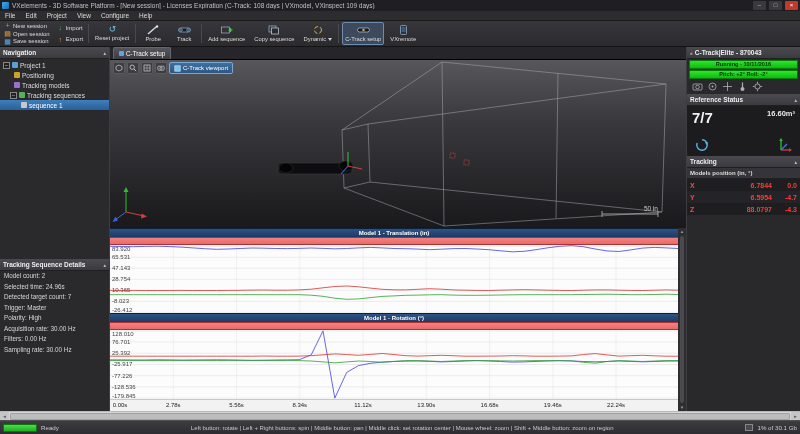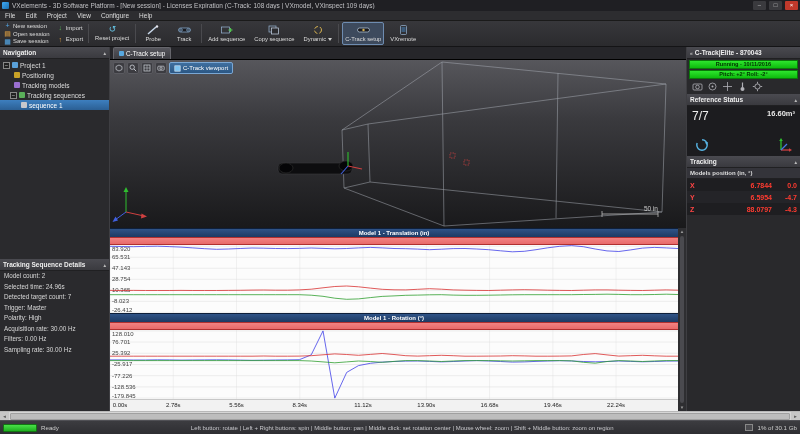--- a/index.html
+++ b/index.html
@@ -78,21 +78,21 @@
   .vs-thumb{flex:1;margin:1px;width:4px;background:#4a4a4f;border-radius:2px}
 
   
   .right-col{width:114px;background:#29292c;border-left:1px solid #3e3e42;display:flex;flex-direction:column;overflow:hidden}
   .rp-title{display:flex;align-items:center;gap:2px}
   .greenbar{height:9px;margin:1px 2px 0;background:linear-gradient(#2ee62e,#0dbb0d);border:1px solid #0a7a0a;
     color:#003300;font-size:5.6px;font-weight:bold;text-align:center;line-height:7px;white-space:nowrap;overflow:hidden;flex:0 0 auto}
   .icons-row{height:15px;display:flex;align-items:center;gap:4px;padding:0 5px;flex:0 0 auto}
   .ref-box{height:50px;background:#1c1c1f;padding:3px 5px;display:flex;flex-direction:column;justify-content:space-between;flex:0 0 auto}
   .ref-top{display:flex;justify-content:space-between;align-items:flex-start}
-  .ref-count{font-size:12px;font-weight:normal;color:#f0f0f0}
+  .ref-count{font-size:15px;font-weight:bold;color:#f0f0f0}
   .ref-volume{font-size:7.5px;font-weight:bold;color:#e8e8e8}
   .ref-icons{display:flex;justify-content:space-between;align-items:flex-end;padding:0 2px}
   .track-sub{height:11px;background:#34343a;font-size:6px;font-weight:bold;color:#ddd;line-height:11px;padding:0 3px;border-bottom:1px solid #202022;flex:0 0 auto}
   .pos-row{height:12px;display:flex;align-items:center;padding:0 3px;font-size:7px;font-weight:bold;color:#ff3b30;flex:0 0 auto}
   .pos-row.odd{background:#1e1e21}.pos-row.even{background:#242428}
   .pos-axis{width:9px;color:#ff4545}
   .pos-val{flex:1;text-align:right;padding-right:7px}
   .pos-delta{width:18px;text-align:right}
   .rp-fill{flex:1;background:#29292c}
 

